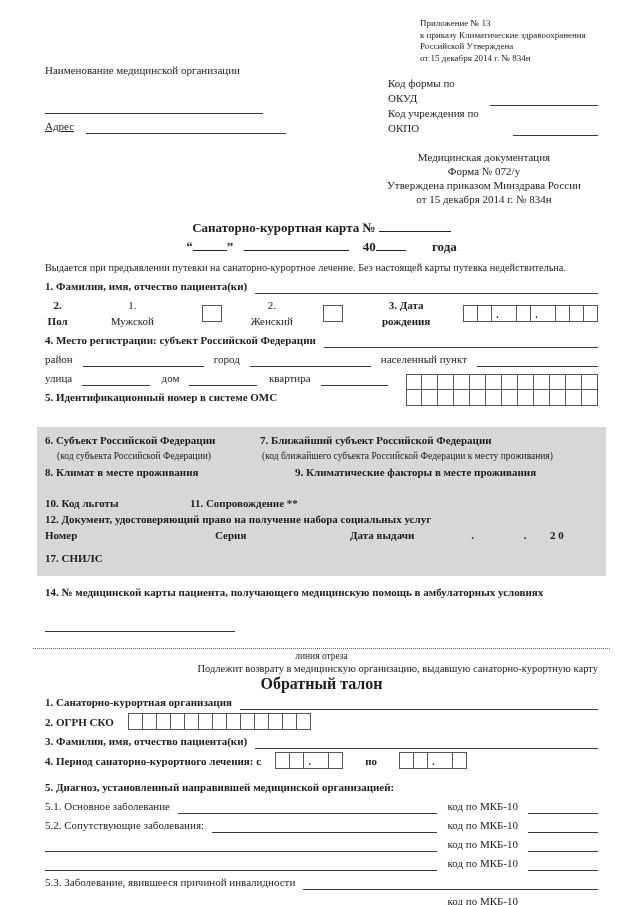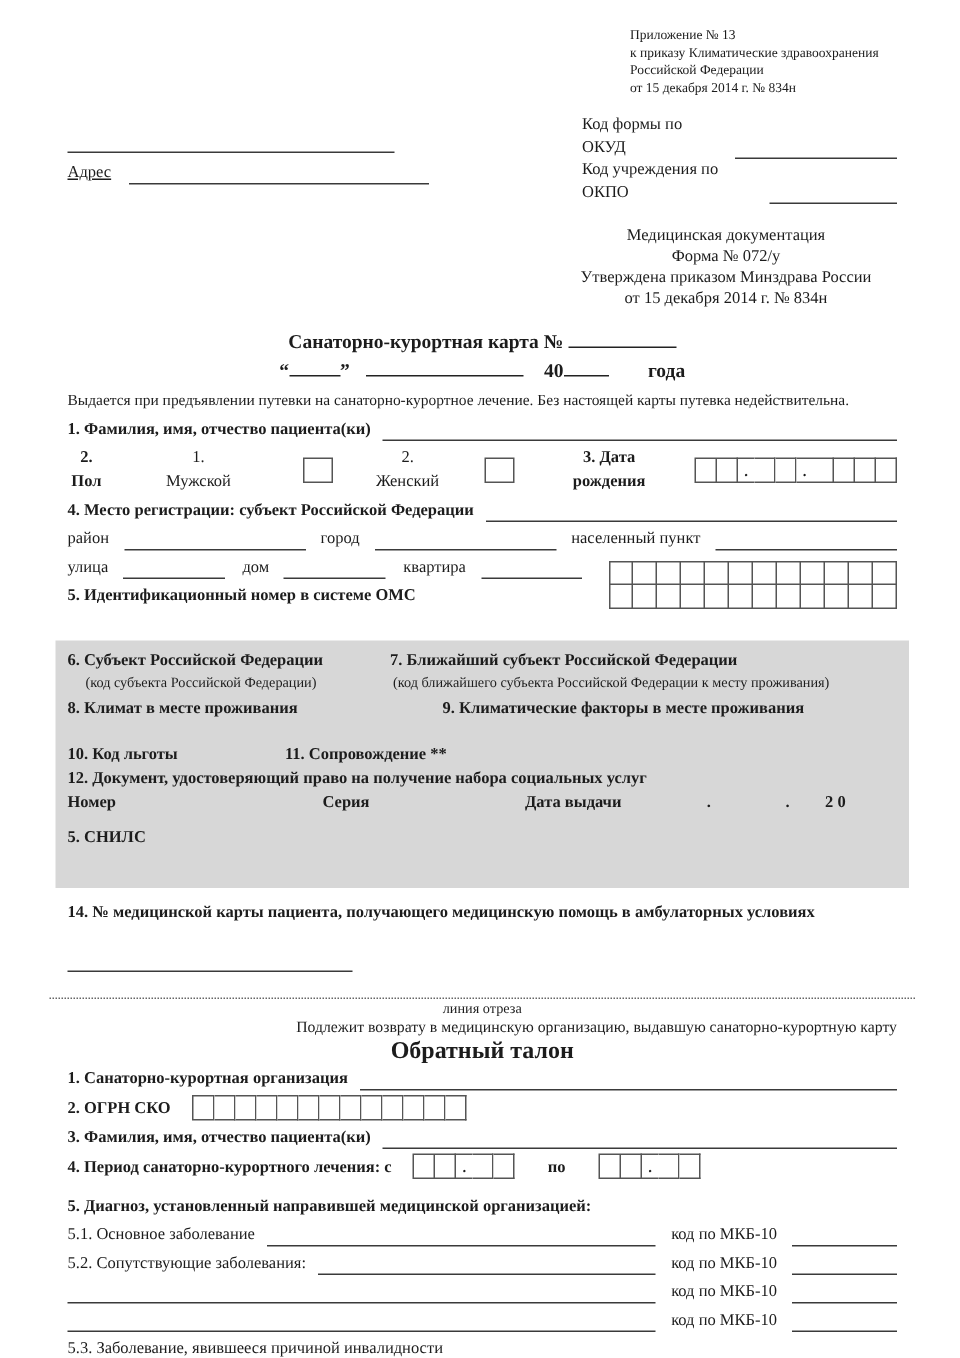--- a/index.html
+++ b/index.html
@@ -40,48 +40,49 @@
   .chk{width:22px;height:15px;border:1px solid #555;display:inline-block;background:#fff;}
   .grid-oms{display:grid;grid-template-columns:repeat(12,16px);grid-auto-rows:16px;}
   .grid-oms .gcell{border:1px solid #555;border-left-width:0;border-top-width:0;background:#fff;}
   .grid-oms .gcell:nth-child(12n+1){border-left-width:1px;}
   .grid-oms .gcell:nth-child(-n+12){border-top-width:1px;}
   
   .sec{margin-top:3px;text-align:center;}
   .gray{
     background:#d7d7d7;
     margin:6px -8px 0 -8px;
-    padding:5px 8px 26px 8px;
+    padding:5px 8px 10px 8px;
   }
   .gray .row{line-height:16px;}
   .cutline{border-top:1.5px dotted #666;margin:14px -12px 0 -12px;}
   .cut-caption{text-align:center;font-size:9.5px;line-height:12px;margin-top:1px;}
   .return-note{text-align:right;font-size:10.5px;line-height:14px;}
   .stub-title{text-align:center;font-weight:bold;font-size:16px;line-height:15px;}
   .icd{white-space:nowrap;margin-left:10px;}
   .icd-blank{width:70px;margin-left:10px;}
 </style>
 </head>
 <body>
 
 <div class="page">
 
   <div class="hdr">
     <div class="hdr-left">
+      <div>Наименование медицинской организации</div>
       <div style="margin-top:24px;"><span class="blank" style="width:218px;"></span></div>
       <div class="row" style="margin-top:2px;text-decoration:underline;">
         <span>Адрес</span>
         <span class="blank grow" style="margin-left:12px;max-width:200px;"></span>
       </div>
     </div>
     <div class="hdr-right">
       <div class="annex small">
         <div>Приложение № 13</div>
         <div>к приказу Климатические здравоохранения</div>
-        <div>Российской Федерации</div>
+        <div>Российской Утверждена</div>
         <div>от 15 декабря 2014 г. № 834н</div>
       </div>
       <div class="okud">
         <div class="row">
           <span>Код формы по ОКУД</span>
           <span class="blank" style="width:120px;margin-left:14px;"></span>
         </div>
         <div class="row">
           <span>Код учреждения по ОКПО</span>
           <span class="blank" style="width:95px;margin-left:14px;"></span>
@@ -211,21 +212,21 @@
     </div>
     <div class="row">
       <span class="b" style="width:170px;">Номер</span>
       <span class="b" style="width:135px;">Серия</span>
       <span class="b" style="width:95px;">Дата выдачи</span>
       <span class="b" style="width:55px;text-align:center;">.</span>
       <span class="b" style="width:50px;text-align:center;">.</span>
       <span class="b">2  0</span>
     </div>
     <div class="row" style="margin-top:7px;">
-      <span class="b">5. СНИЛС</span>
+      <span class="b">17. СНИЛС</span>
     </div>
   </div>
 
   <div class="row" style="margin-top:8px;">
     <span class="b">14. № медицинской карты пациента, получающего медицинскую помощь в амбулаторных условиях</span>
   </div>
   <div style="margin-top:18px;">
     <span class="blank" style="width:190px;"></span>
   </div>
 

